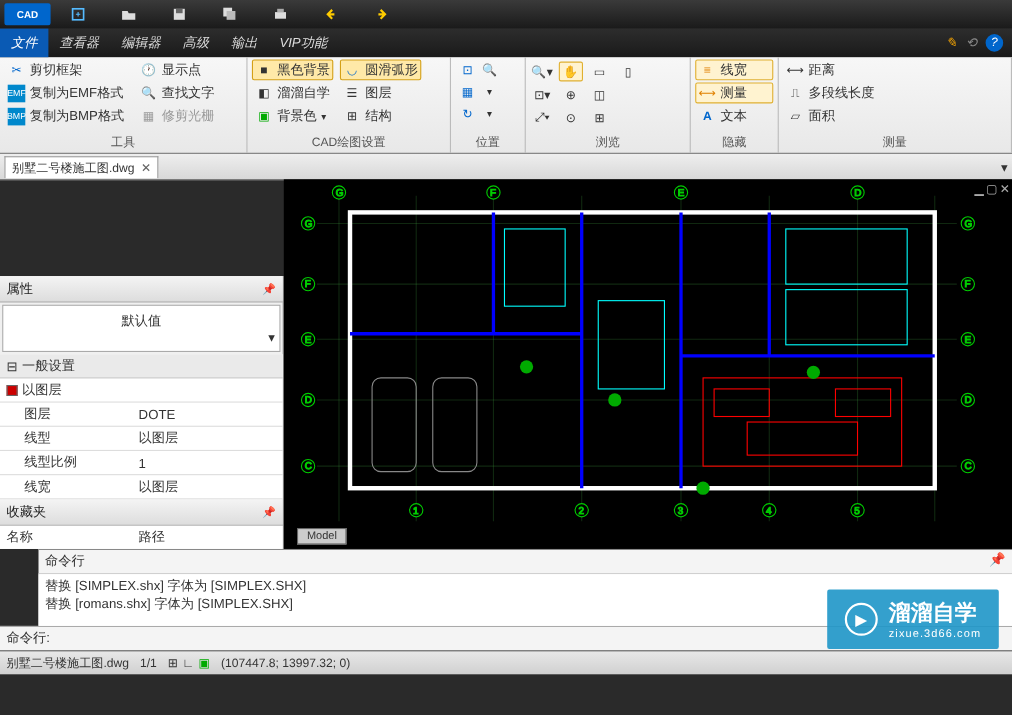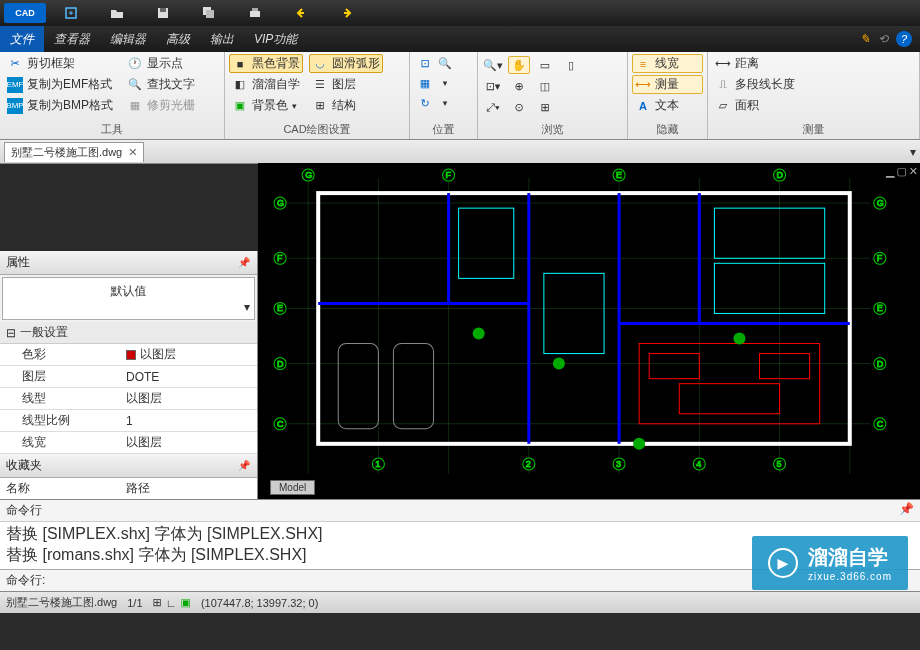--- a/index.html
+++ b/index.html
@@ -44,24 +44,24 @@
 .color-swatch { width:10px; height:10px; background:#c00; border:1px solid #666; display:inline-block; }
 .fav-list { background:#fff; flex:1; }
 .fav-head { display:flex; padding:2px 6px; color:#333; }
 .fav-head span:first-child { width:120px; }
 
 .canvas { flex:1; background:#000; position:relative; overflow:hidden; }
 .model-tab { position:absolute; bottom:4px; left:12px; background:#ccc; color:#333; padding:1px 8px; font-size:10px; border:1px solid #666; }
 .canvas-tools { position:absolute; top:2px; right:2px; display:flex; gap:2px; }
 .canvas-tools span { color:#aaa; font-size:11px; }
 
-.cmdpanel { height:70px; background:#f4f4f4; border-top:1px solid #888; display:flex; flex-direction:column; }
+.cmdpanel { height:70px; background:#f4f4f4; border-top:1px solid #888; display:flex; flex-direction:column;margin-left:35px; }
 .cmd-header { padding:2px 6px; color:#333; border-bottom:1px solid #ccc; display:flex;}
 .cmd-header .pin { margin-left:auto; }
-.cmd-body { flex:1; background:#fff; padding:2px 6px; color:#333; font-size:16px; overflow:hidden; }
+.cmd-body { flex:1; background:#fff; padding:2px 6px; color:#333; font-size:12px; overflow:hidden; }
 .cmd-input { background:#fff; border-top:1px solid #ccc; padding:2px 6px; color:#333; }
 
 .statusbar { height:22px; background:linear-gradient(#e8e8e8,#d0d0d0); display:flex; align-items:center; padding:0 6px; color:#333; font-size:11px; gap:10px; border-top:1px solid #888;}
 .status-seg { display:flex; align-items:center; gap:4px; }
 .status-coords { margin-left:auto; font-family:monospace; }
 
 .watermark { position:absolute; right:12px; bottom:60px; background:rgba(30,150,200,0.9); color:#fff; padding:8px 16px; display:flex; align-items:center; gap:10px; font-size:14px; border-radius:2px;}
 .watermark .play { width:30px; height:30px; border:2px solid #fff; border-radius:50%; display:flex; align-items:center; justify-content:center;}
 .watermark .sub { font-size:10px; letter-spacing:1px;}
 
@@ -313,21 +313,20 @@
     <div class="prop-default">
       <span>默认值</span>
         <span class="dd">▾</span>
     </div>
     <div class="prop-grid">
       <div class="prop-section">
           <span>⊟</span>
           <span>一般设置</span>
         </div>
       <div class="prop-row">
-          <div class="prop-key">色彩</div>
           <div class="prop-val">
             <span class="color-swatch"></span>
             <span>以图层</span>
           </div>
         </div>
       <div class="prop-row">
           <div class="prop-key">图层</div>
           <div class="prop-val">DOTE</div>
         </div>
       <div class="prop-row">

